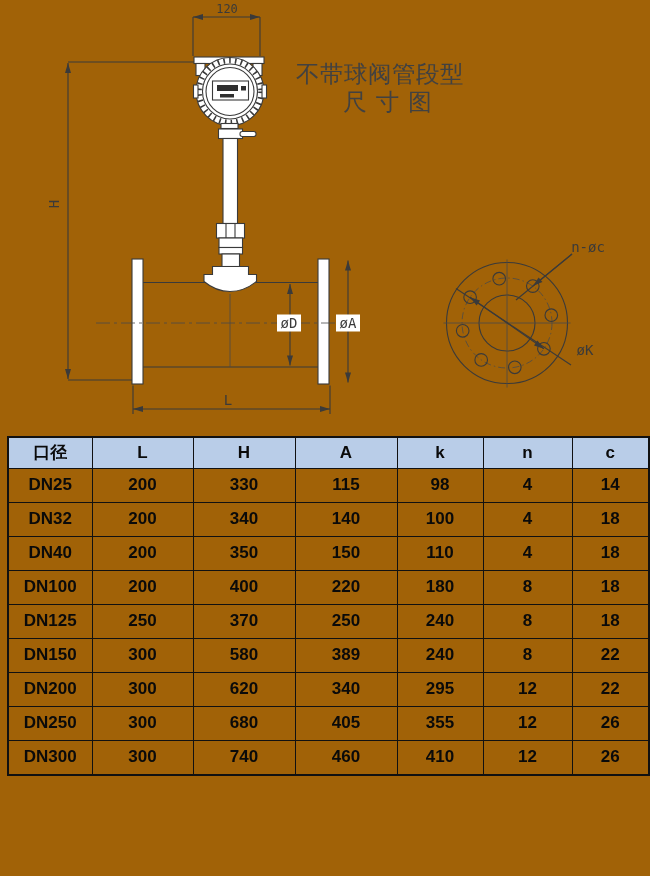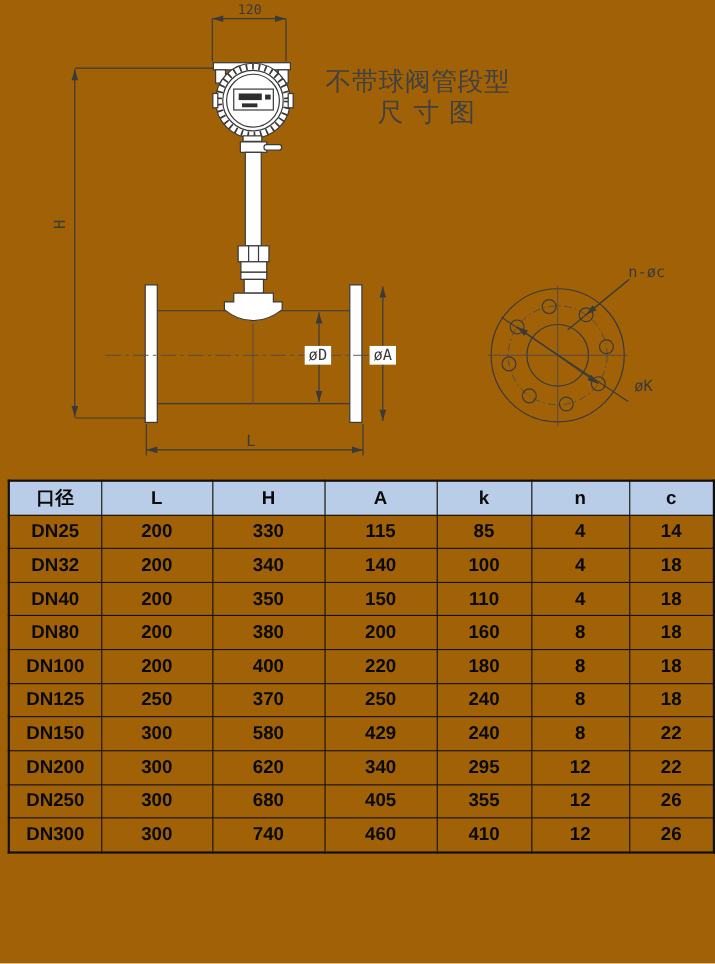--- a/index.html
+++ b/index.html
@@ -161,49 +161,40 @@
         <th class="hdr" style="background: rgb(185, 205, 232);">n</th>
         <th class="hdr" style="background: rgb(185, 205, 232);">c</th>
       </tr>
     </thead>
     <tbody>
         <tr>
           <td>DN25</td>
           <td>200</td>
           <td>330</td>
           <td>115</td>
-          <td>85</td>
+          <td>98</td>
           <td>4</td>
           <td>14</td>
         </tr>
         <tr>
           <td>DN32</td>
           <td>200</td>
           <td>340</td>
           <td>140</td>
           <td>100</td>
           <td>4</td>
           <td>18</td>
         </tr>
         <tr>
           <td>DN40</td>
           <td>200</td>
           <td>350</td>
           <td>150</td>
           <td>110</td>
           <td>4</td>
-          <td>18</td>
-        </tr>
-        <tr>
-          <td>DN80</td>
-          <td>200</td>
-          <td>380</td>
-          <td>200</td>
-          <td>160</td>
-          <td>8</td>
           <td>18</td>
         </tr>
         <tr>
           <td>DN100</td>
           <td>200</td>
           <td>400</td>
           <td>220</td>
           <td>180</td>
           <td>8</td>
           <td>18</td>
@@ -214,21 +205,21 @@
           <td>370</td>
           <td>250</td>
           <td>240</td>
           <td>8</td>
           <td>18</td>
         </tr>
         <tr>
           <td>DN150</td>
           <td>300</td>
           <td>580</td>
-          <td>429</td>
+          <td>389</td>
           <td>240</td>
           <td>8</td>
           <td>22</td>
         </tr>
         <tr>
           <td>DN200</td>
           <td>300</td>
           <td>620</td>
           <td>340</td>
           <td>295</td>

